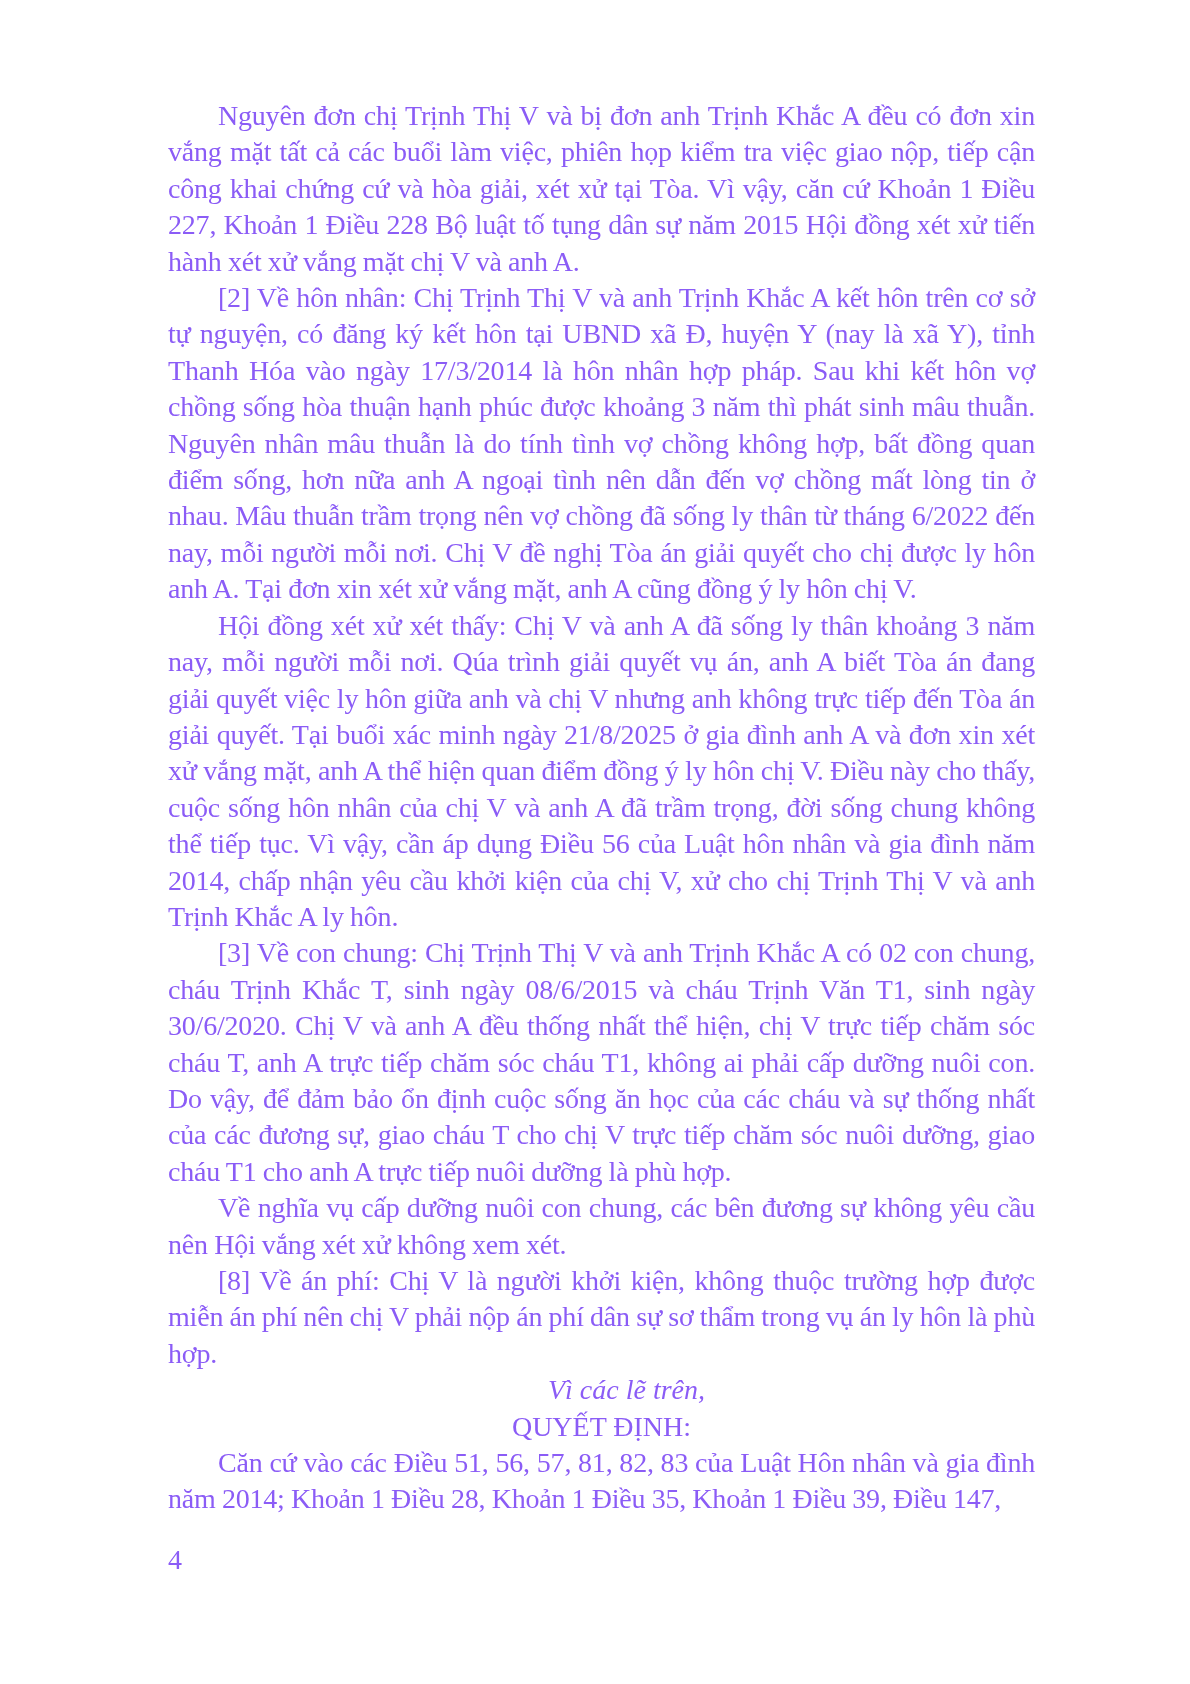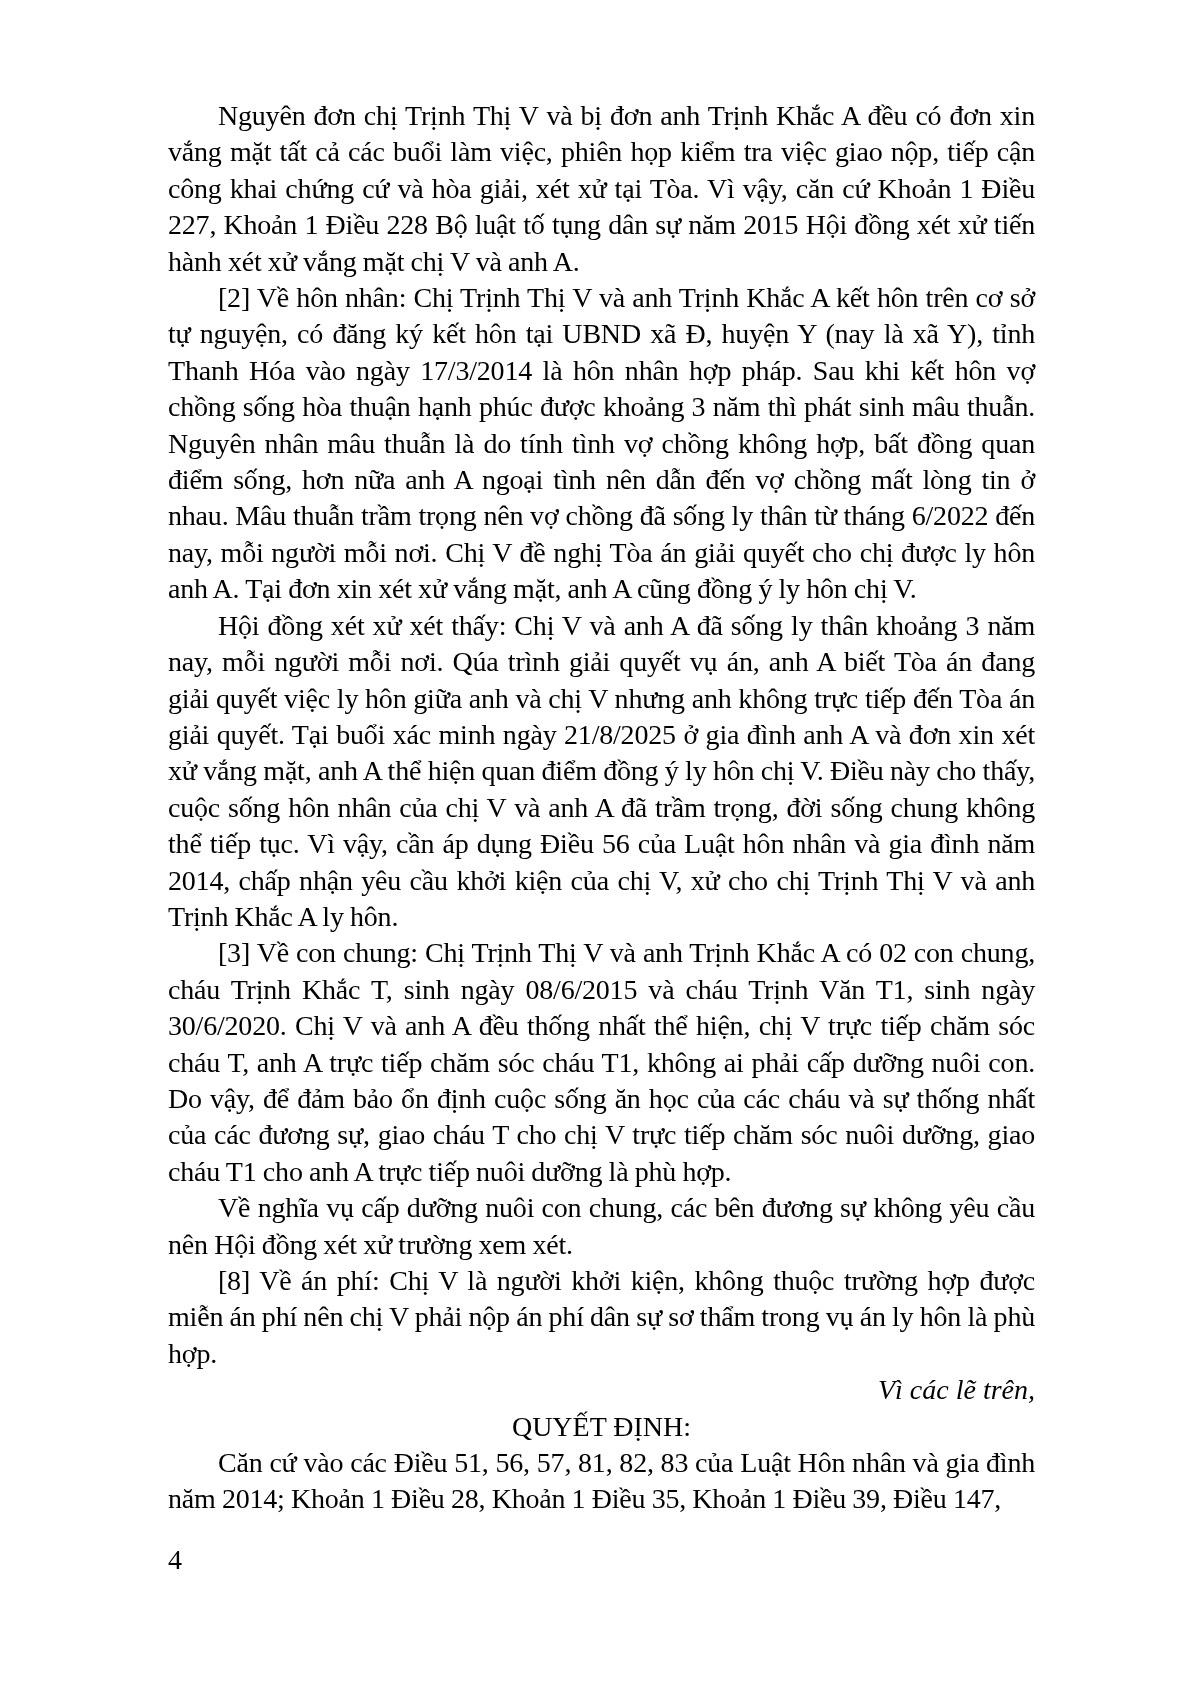--- a/index.html
+++ b/index.html
@@ -10,35 +10,35 @@
   .page {
     position: relative;
     width: 1190px;
     height: 1684px;
     background: #ffffff;
     box-sizing: border-box;
     padding: 98px 155px 0 168px;
     font-family: "Liberation Serif", "DejaVu Serif", serif;
     font-size: 28px;
     line-height: 36.4px;
-    color: #000000;
+    color: #8b5cf6;
     overflow: hidden;
   }
   .para {
     margin: 0;
     text-align: justify;
     text-indent: 50px;
     letter-spacing: -0.2px;
     word-spacing: -0.5px;
   }
   .closing {
     margin: 0;
     text-indent: 50px;
     font-style: italic;
-    text-align: right;
+    text-align: center;
   }
   .decision-heading {
     margin: 0;
     text-align: center;
     font-weight: normal;
     font-size: 28px;
     line-height: 36.4px;
     letter-spacing: 0;
   }
   .page-number {
@@ -47,19 +47,19 @@
   }
 </style>
 </head>
 <body>
 
 <div class="page">
   <p class="para">Nguyên đơn chị Trịnh Thị V và bị đơn anh Trịnh Khắc A đều có đơn xin vắng mặt tất cả các buổi làm việc, phiên họp kiểm tra việc giao nộp, tiếp cận công khai chứng cứ và hòa giải, xét xử tại Tòa. Vì vậy, căn cứ Khoản 1 Điều 227, Khoản 1 Điều 228 Bộ luật tố tụng dân sự năm 2015 Hội đồng xét xử tiến hành xét xử vắng mặt chị V và anh A.</p>
   <p class="para">[2] Về hôn nhân: Chị Trịnh Thị V và anh Trịnh Khắc A kết hôn trên cơ sở tự nguyện, có đăng ký kết hôn tại UBND xã Đ, huyện Y (nay là xã Y), tỉnh Thanh Hóa vào ngày 17/3/2014 là hôn nhân hợp pháp. Sau khi kết hôn vợ chồng sống hòa thuận hạnh phúc được khoảng 3 năm thì phát sinh mâu thuẫn. Nguyên nhân mâu thuẫn là do tính tình vợ chồng không hợp, bất đồng quan điểm sống, hơn nữa anh A ngoại tình nên dẫn đến vợ chồng mất lòng tin ở nhau. Mâu thuẫn trầm trọng nên vợ chồng đã sống ly thân từ tháng 6/2022 đến nay, mỗi người mỗi nơi. Chị V đề nghị Tòa án giải quyết cho chị được ly hôn anh A. Tại đơn xin xét xử vắng mặt, anh A cũng đồng ý ly hôn chị V.</p>
   <p class="para">Hội đồng xét xử xét thấy: Chị V và anh A đã sống ly thân khoảng 3 năm nay, mỗi người mỗi nơi. Qúa trình giải quyết vụ án, anh A biết Tòa án đang giải quyết việc ly hôn giữa anh và chị V nhưng anh không trực tiếp đến Tòa án giải quyết. Tại buổi xác minh ngày 21/8/2025 ở gia đình anh A và đơn xin xét xử vắng mặt, anh A thể hiện quan điểm đồng ý ly hôn chị V. Điều này cho thấy, cuộc sống hôn nhân của chị V và anh A đã trầm trọng, đời sống chung không thể tiếp tục. Vì vậy, cần áp dụng Điều 56 của Luật hôn nhân và gia đình năm 2014, chấp nhận yêu cầu khởi kiện của chị V, xử cho chị Trịnh Thị V và anh Trịnh Khắc A ly hôn.</p>
   <p class="para">[3] Về con chung: Chị Trịnh Thị V và anh Trịnh Khắc A có 02 con chung, cháu Trịnh Khắc T, sinh ngày 08/6/2015 và cháu Trịnh Văn T1, sinh ngày 30/6/2020. Chị V và anh A đều thống nhất thể hiện, chị V trực tiếp chăm sóc cháu T, anh A trực tiếp chăm sóc cháu T1, không ai phải cấp dưỡng nuôi con. Do vậy, để đảm bảo ổn định cuộc sống ăn học của các cháu và sự thống nhất của các đương sự, giao cháu T cho chị V trực tiếp chăm sóc nuôi dưỡng, giao cháu T1 cho anh A trực tiếp nuôi dưỡng là phù hợp.</p>
-  <p class="para">Về nghĩa vụ cấp dưỡng nuôi con chung, các bên đương sự không yêu cầu nên Hội đồng xét xử trường xem xét.</p>
+  <p class="para">Về nghĩa vụ cấp dưỡng nuôi con chung, các bên đương sự không yêu cầu nên Hội vắng xét xử không xem xét.</p>
   <p class="para">[8] Về án phí: Chị V là người khởi kiện, không thuộc trường hợp được miễn án phí nên chị V phải nộp án phí dân sự sơ thẩm trong vụ án ly hôn là phù hợp.</p>
   <p class="closing">Vì các lẽ trên,</p>
   <h2 class="decision-heading">QUYẾT ĐỊNH:</h2>
   <p class="para">Căn cứ vào các Điều 51, 56, 57, 81, 82, 83 của Luật Hôn nhân và gia đình năm 2014; Khoản 1 Điều 28, Khoản 1 Điều 35, Khoản 1 Điều 39, Điều 147,</p>
   <div class="page-number">4</div>
 </div>
 
 </body></html>

